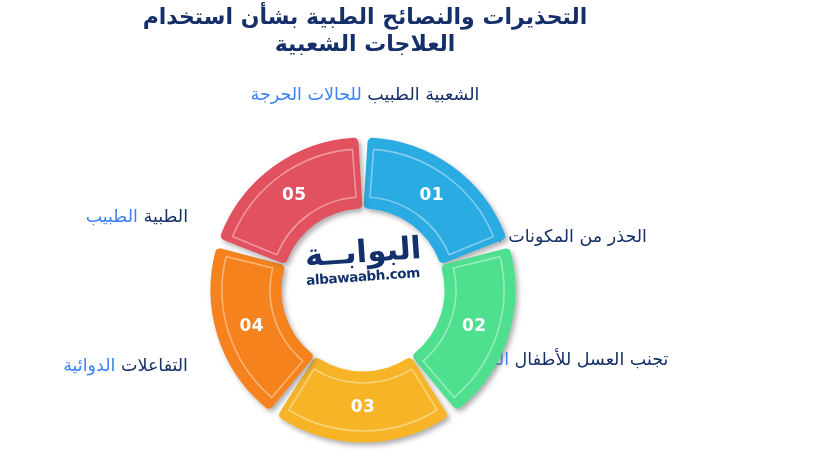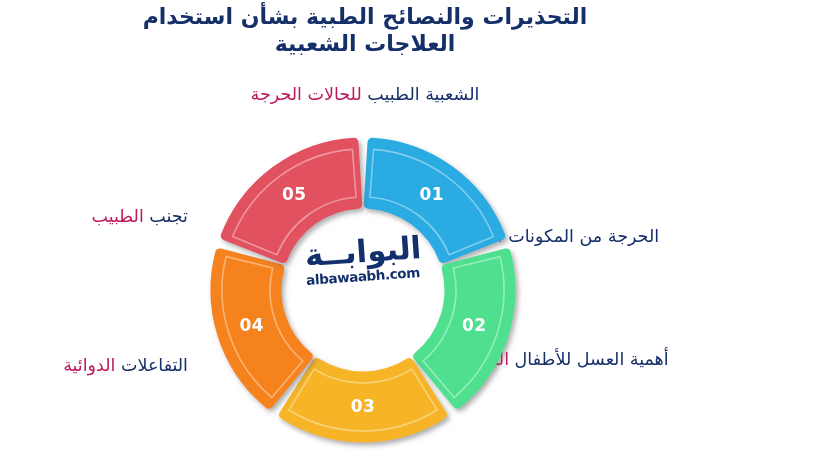--- a/index.html
+++ b/index.html
@@ -29,21 +29,21 @@
 
   
   .label{
     position:absolute;
     font-size:17.5px;
     font-weight:normal;
     color:#152f69;
     white-space:nowrap;
     line-height:1.25;
   }
-  .label .hi{color:#be185d;}
+  .label .hi{color:#3b82f6;}
 
   .lab-top   {top:84px;  left:0; width:824px; text-align:center;}
   .lab-right1{top:226px; left:512px; width:290px; text-align:left; direction:rtl;}
   .lab-right2{top:349px; left:512px; width:290px; text-align:left; direction:rtl;}
   .lab-left1 {top:206px; left:20px;  width:215px; text-align:right; direction:rtl;}
   .lab-left2 {top:355px; left:20px;  width:215px; text-align:right; direction:rtl;}
 
   
   #donut{position:absolute; left:235px; top:118px; width:350px; height:345px;}
   .seg-num{
@@ -92,36 +92,36 @@
     <span>التحذيرات والنصائح الطبية بشأن استخدام</span>
     <span>العلاجات الشعبية</span>
   </div>
 
   <div class="label lab-top">
     <span>الشعبية الطبيب</span>
     <span class="hi">للحالات الحرجة</span>
   </div>
 
   <div class="label lab-right1">
-    <span>الحرجة من المكونات</span>
+    <span>الحذر من المكونات</span>
     <span class="hi">الخام</span>
   </div>
 
   <div class="label lab-right2">
-    <span>أهمية العسل للأطفال</span>
+    <span>تجنب العسل للأطفال</span>
     <span class="hi">الرضع</span>
   </div>
 
   <div class="label lab-left2">
     <span>التفاعلات</span>
     <span class="hi">الدوائية</span>
   </div>
 
   <div class="label lab-left1">
-    <span>تجنب</span>
+    <span>الطبية</span>
     <span class="hi">الطبيب</span>
   </div>
 
   <svg id="donut" viewBox="0 0 350 345">
     <defs>
       <filter id="segShadow" x="-30%" y="-30%" width="170%" height="170%">
         <feDropShadow dx="2.5" dy="3" stdDeviation="2.4" flood-color="#6b6b6b" flood-opacity="0.55"></feDropShadow>
       </filter>
     </defs>
     <g id="segments">

